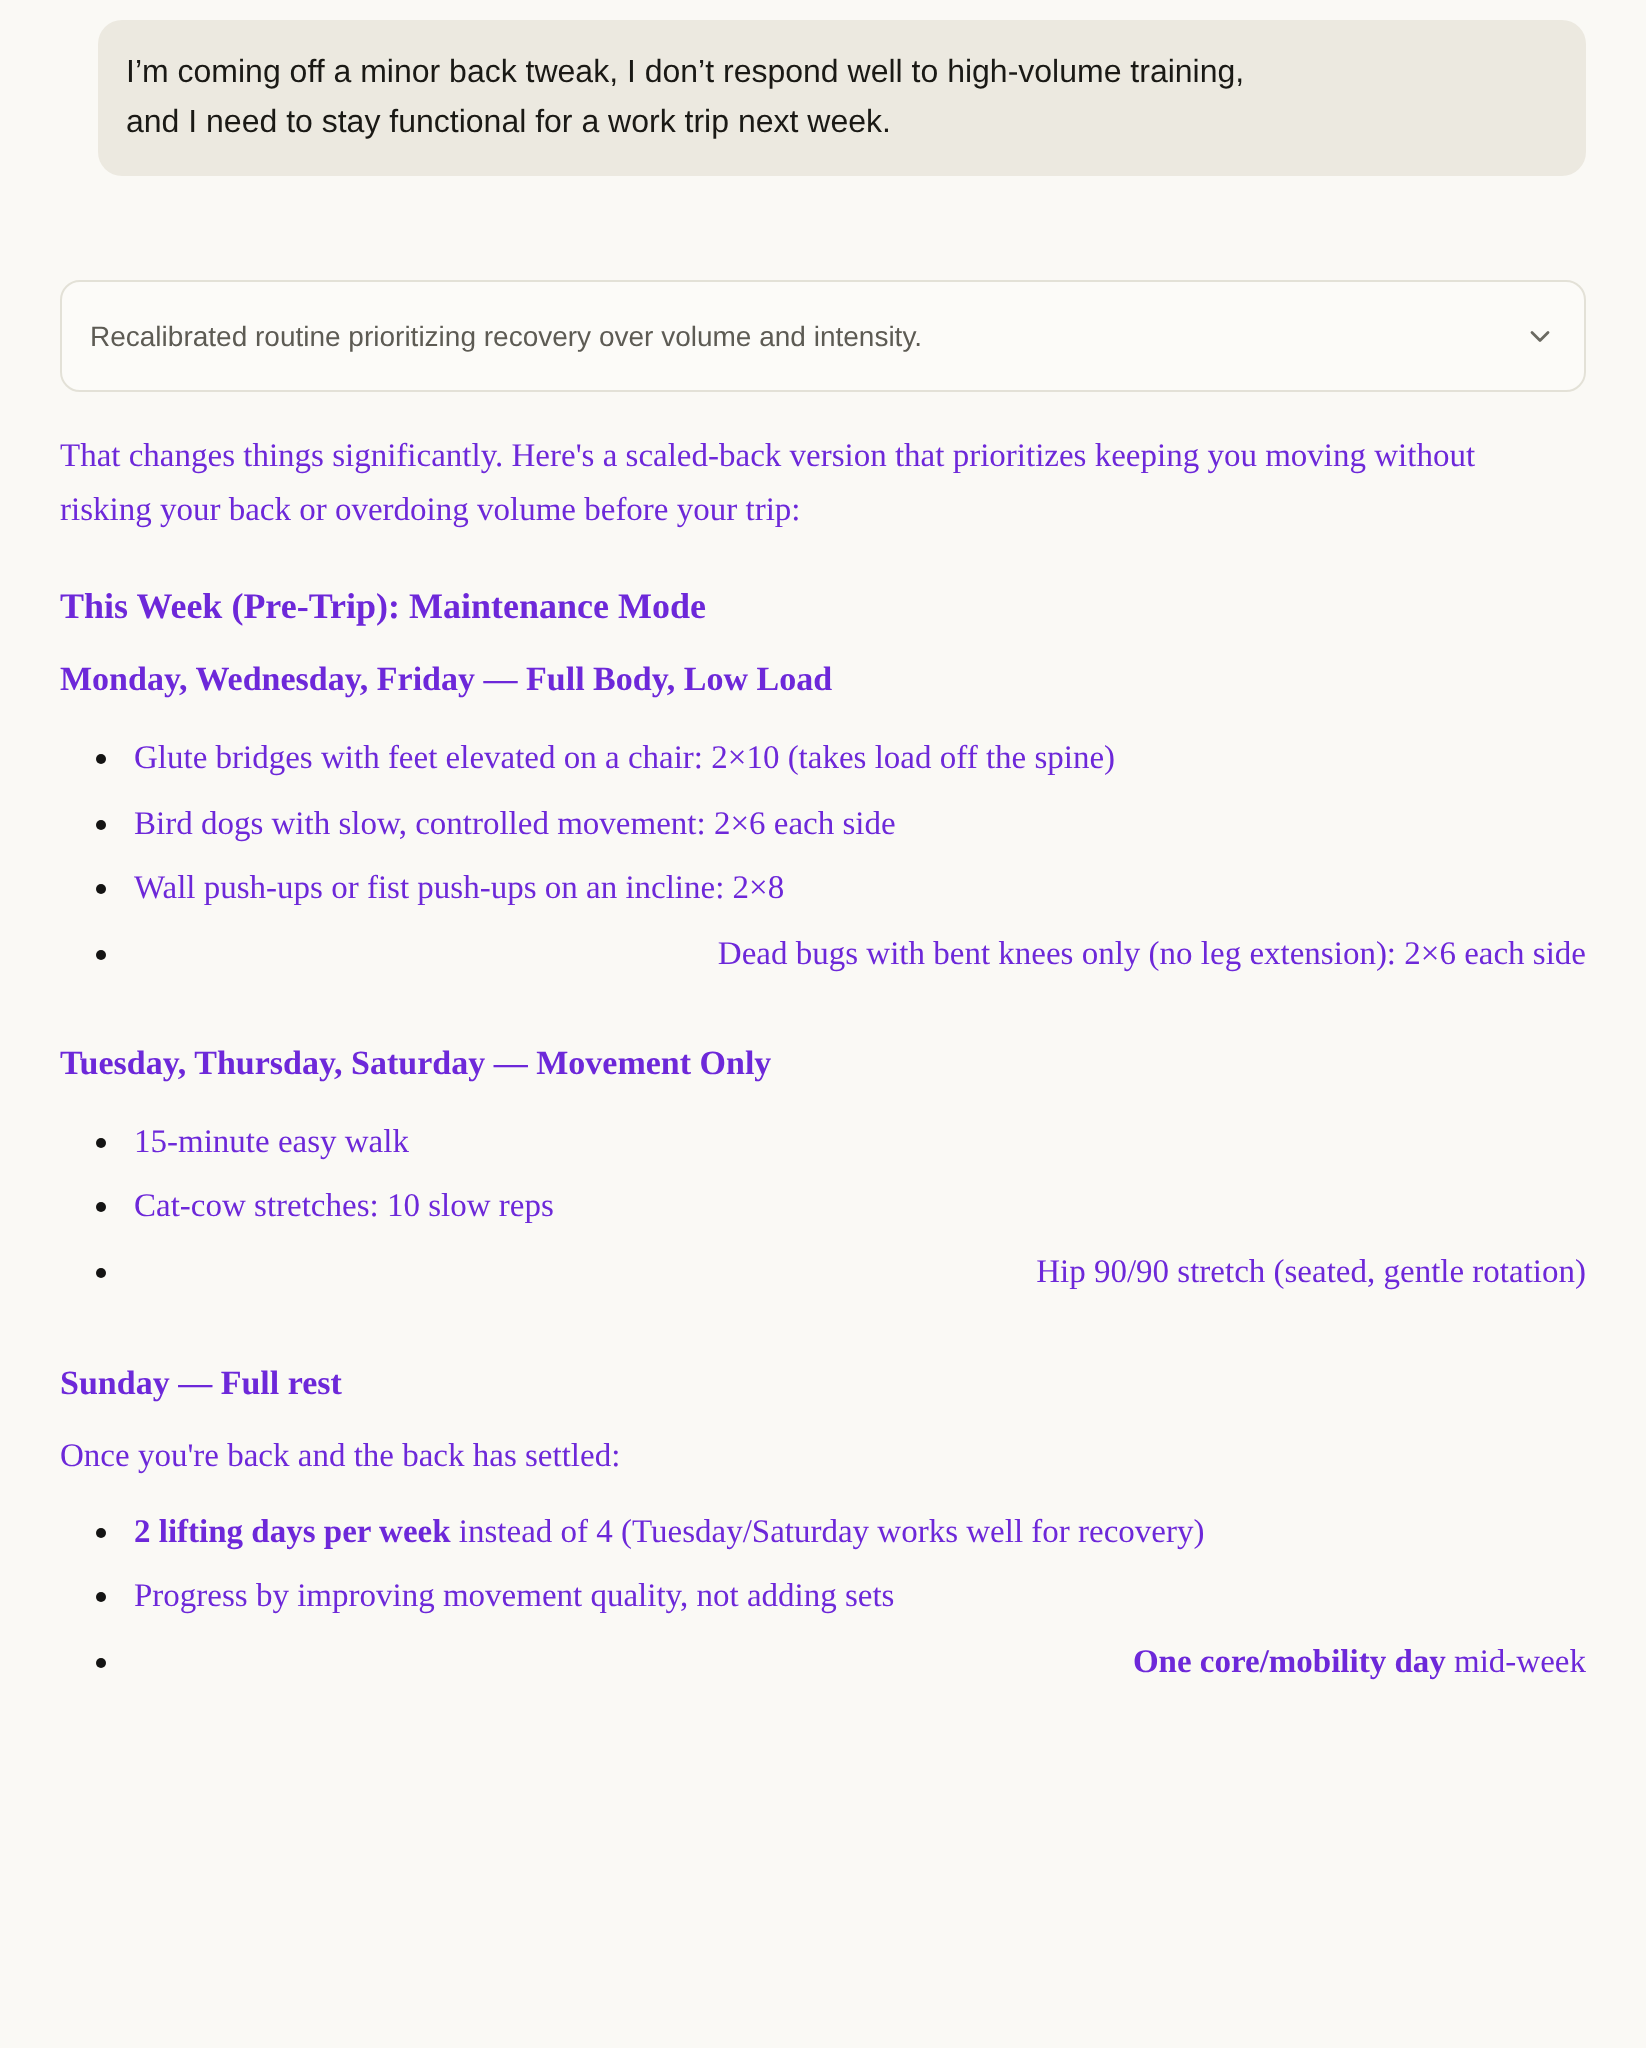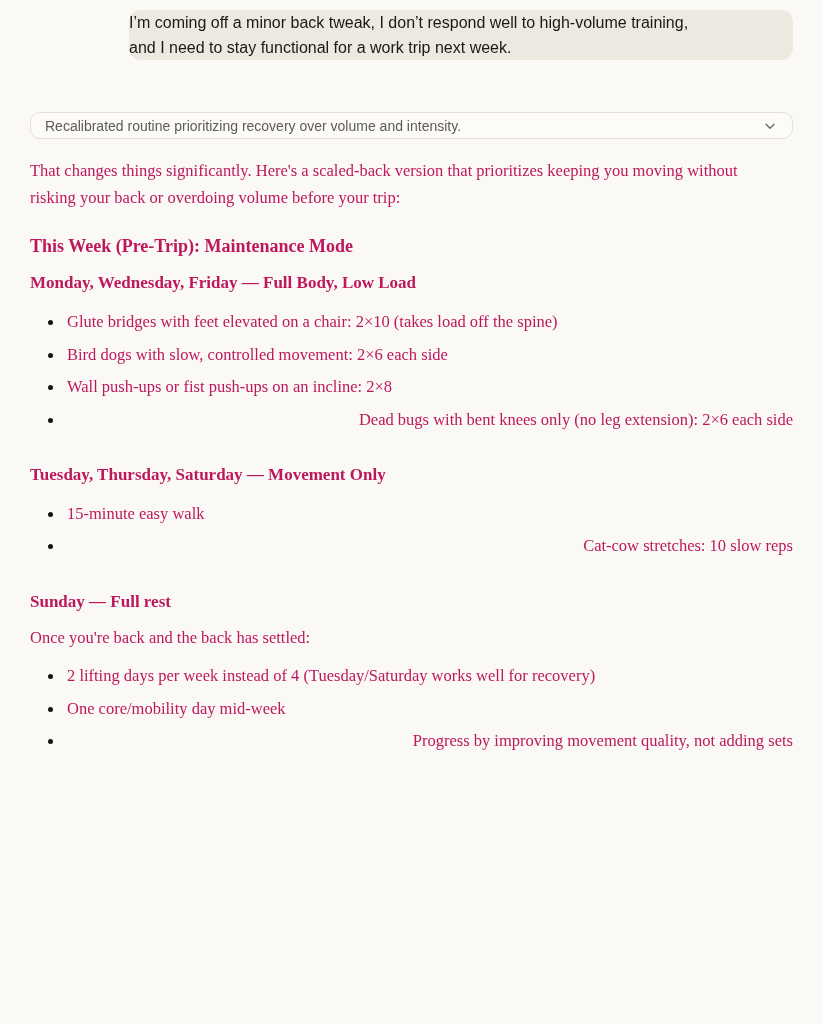--- a/index.html
+++ b/index.html
@@ -13,37 +13,38 @@
     color: #141413;
   }
 
   
   .user-row {
     padding-top: 10px;
     display: flex;
     justify-content: flex-end;
   }
   .user-bubble {
-    width: 664px;
+    width: 744px;
     background: #ECE9E0;
     border-radius: 12px;
+    padding: 14px;
     font-family: "Liberation Sans", sans-serif;
     font-size: 16px;
     line-height: 25px;
     color: #1A1915;
   }
   .user-bubble .msg-text {
     display: block;
     max-width: 578px;
   }
 
   
   .thinking-bar {
     margin-top: 52px;
-    height: 27px;
+    height: 56px;
     background: #FCFBF8;
     border: 1px solid #E3E1D7;
     border-radius: 10px;
     display: flex;
     align-items: center;
     justify-content: space-between;
     padding: 0 14px;
     cursor: pointer;
   }
   .thinking-bar .summary {
@@ -51,21 +52,21 @@
     font-size: 14px;
     color: #5D5B54;
   }
   .thinking-bar svg { display: block; }
 
   
   .response {
     font-family: "Liberation Serif", serif;
     font-size: 16.5px;
     line-height: 27px;
-    color: #be185d;
+    color: #6d28d9;
   }
   .response p { margin: 0; }
   .response .intro { margin-top: 18px; max-width: 748px; }
 
   .response h3 {
     margin: 22px 0 0 0;
     font-size: 18px;
     line-height: 26px;
     font-weight: bold;
   }
@@ -100,21 +101,21 @@
   .response li::before {
     content: "";
     position: absolute;
     left: 18px;
     top: 11px;
     width: 5px;
     height: 5px;
     border-radius: 50%;
     background: #141413;
   }
-  .response li strong { font-weight: normal; }
+  .response li strong { font-weight: bold; }
 </style>
 </head>
 <body>
 
 <div class="user-row">
   <div class="user-bubble">
       <span class="msg-text">I’m coming off a minor back tweak, I don’t respond well to high-volume training, and I need to stay functional for a work trip next week.</span>
     </div>
 </div>
 
@@ -138,24 +139,25 @@
     <li>Glute bridges with feet elevated on a chair: 2×10 (takes load off the spine)</li>
     <li>Bird dogs with slow, controlled movement: 2×6 each side</li>
     <li>Wall push-ups or fist push-ups on an incline: 2×8</li>
     <li>Dead bugs with bent knees only (no leg extension): 2×6 each side</li>
   </ul>
 
   <h4 class="gap-mid">Tuesday, Thursday, Saturday — Movement Only</h4>
   <ul class="tight">
     <li>15-minute easy walk</li>
     <li>Cat-cow stretches: 10 slow reps</li>
+    <li>Hip 90/90 stretch (seated, gentle rotation)</li>
   </ul>
 
   <h4 class="gap-big">Sunday — Full rest</h4>
 
   <p class="lead2">Once you're back and the back has settled:</p>
   <ul class="last">
     <li><strong>2 lifting days per week</strong><span> instead of 4 (Tuesday/Saturday works well for recovery)</span></li>
+    <li><strong></strong><span>Progress by improving movement quality, not adding sets</span></li>
     <li><strong>One core/mobility day</strong><span> mid-week</span></li>
-    <li><strong></strong><span>Progress by improving movement quality, not adding sets</span></li>
   </ul>
 
 </div>
 
 </body></html>

